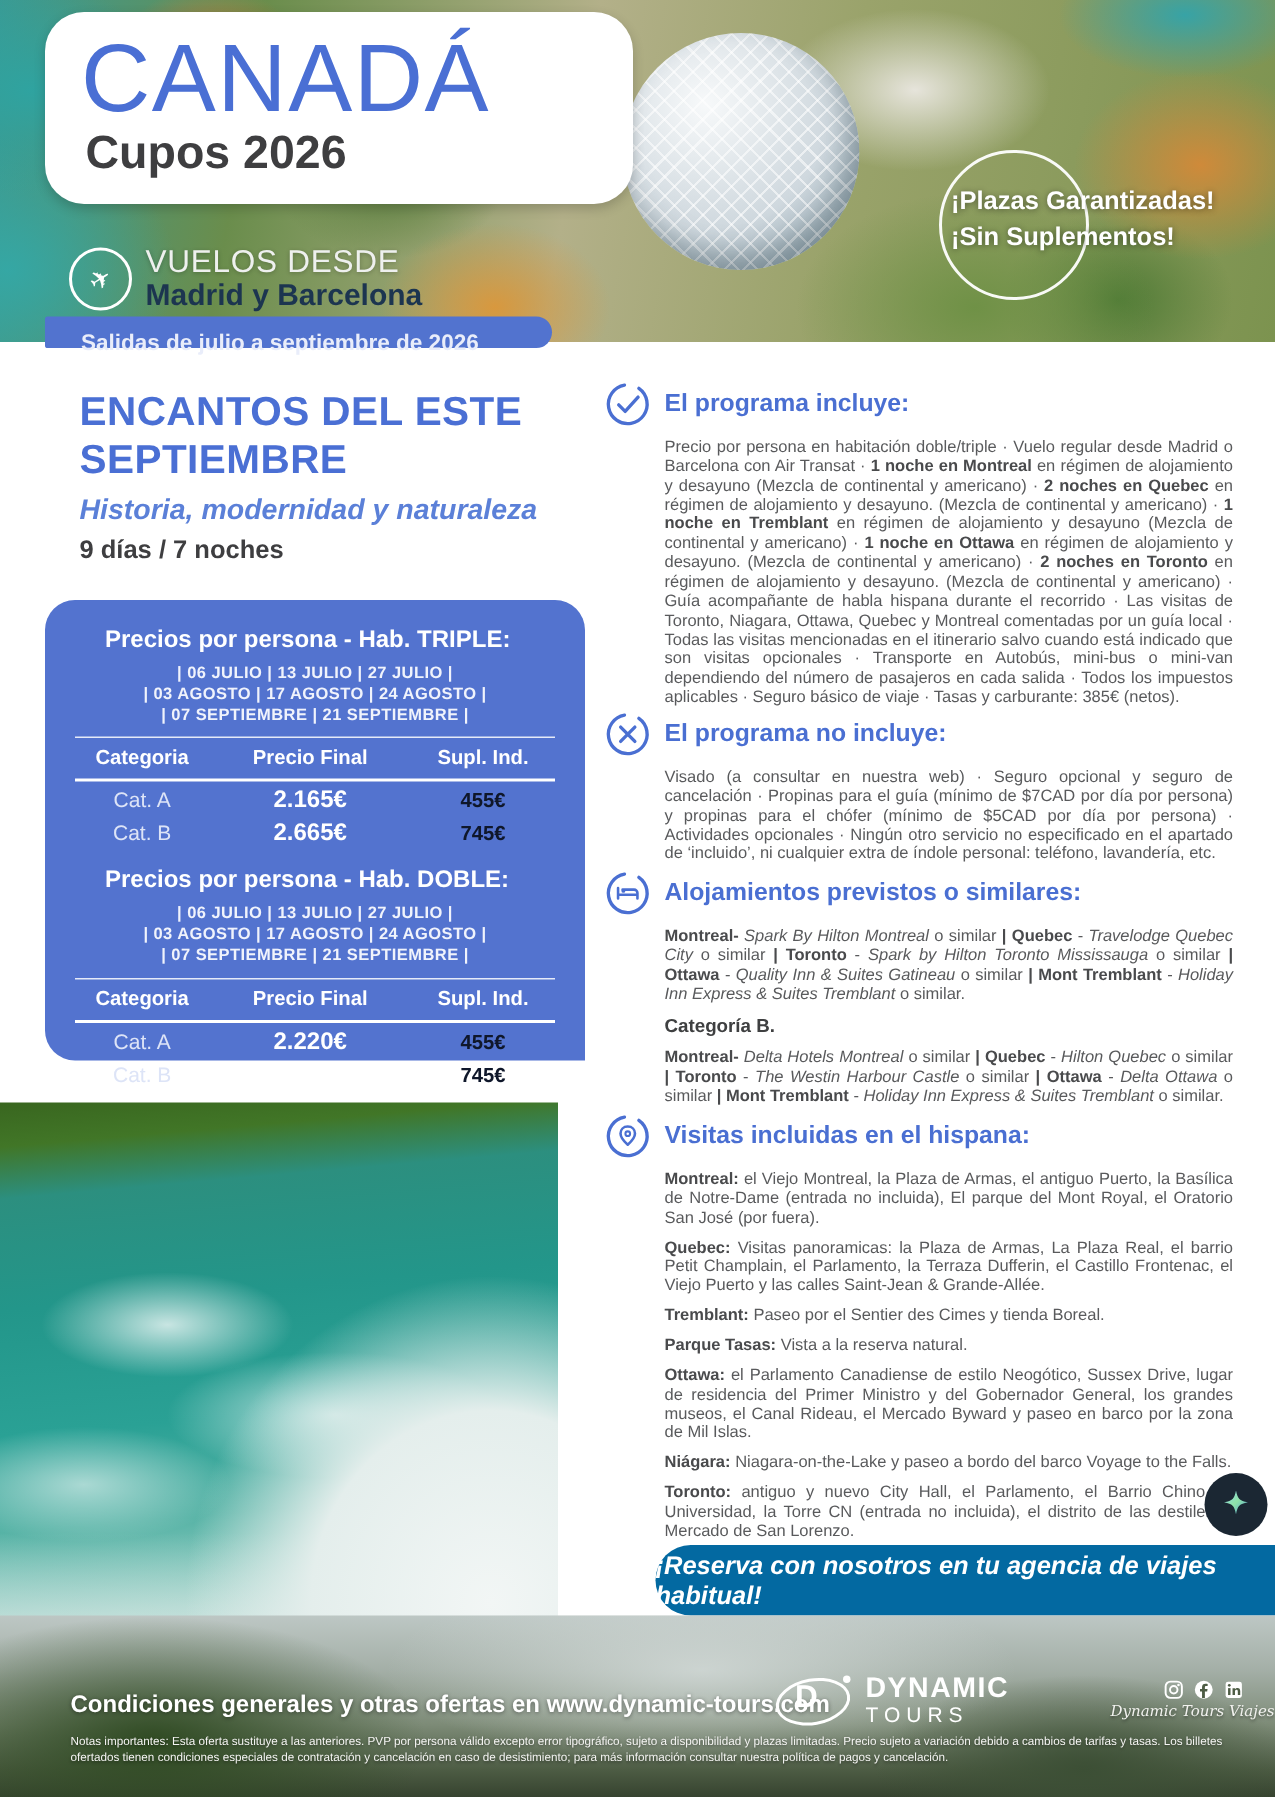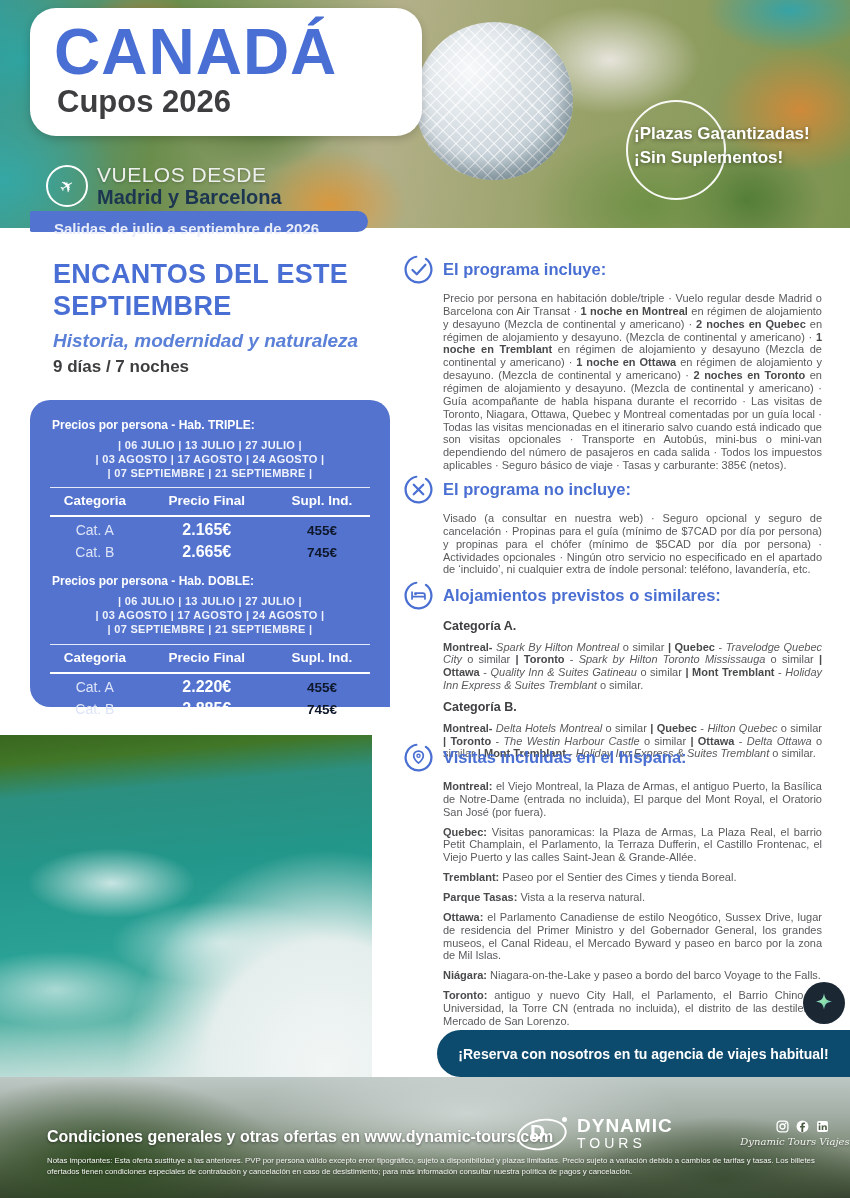--- a/index.html
+++ b/index.html
@@ -23,21 +23,21 @@
   .biosphere{position:absolute;left:415px;top:22px;width:158px;height:158px;border-radius:50%;
     background:
       repeating-linear-gradient(45deg,rgba(255,255,255,.55) 0 1.5px,rgba(255,255,255,0) 1.5px 9px),
       repeating-linear-gradient(-45deg,rgba(255,255,255,.55) 0 1.5px,rgba(255,255,255,0) 1.5px 9px),
       radial-gradient(circle at 35% 30%,#f7f9fa 0%,#cfd8de 55%,#9db0ba 85%);
     box-shadow:inset -6px -10px 18px rgba(40,60,70,.35);}
 
   
   .title-card{position:absolute;left:30px;top:8px;width:392px;height:128px;background:#fff;
     border-radius:26px;box-shadow:0 3px 8px rgba(0,0,0,.18);}
-  .title-card .main{margin:12px 0 0 24px;font-size:64px;font-weight:700;letter-spacing:1px;
+  .title-card .main{margin:12px 0 0 24px;font-size:64px;font-weight:400;letter-spacing:1px;
     color:#4a6fd4;line-height:1;}
   .title-card .sub{margin:2px 0 0 27px;font-size:31px;font-weight:800;color:#3e3e40;line-height:1;}
 
   
   .flights{position:absolute;left:46px;top:164px;display:flex;align-items:center;}
   .plane-circle{width:38px;height:38px;border:2.5px solid #fff;border-radius:50%;
     display:flex;align-items:center;justify-content:center;flex:0 0 auto;}
   .plane-circle span{color:#fff;font-size:17px;transform:rotate(-32deg);line-height:1;}
   .flights .txt{margin-left:9px;line-height:1.08;}
   .flights .l1{font-size:21px;font-weight:400;color:#eef0ee;letter-spacing:.5px;
@@ -61,21 +61,21 @@
   
   .tour-title{position:absolute;left:53px;top:258px;font-size:27px;font-weight:800;
     color:#4a6fd4;line-height:1.2;letter-spacing:.3px;}
   .tour-tagline{position:absolute;left:53px;top:330px;font-size:19px;font-style:italic;
     font-weight:600;color:#5b80d8;}
   .tour-duration{position:absolute;left:53px;top:357px;font-size:17px;font-weight:700;color:#3e3e40;}
 
   
   .price-box{position:absolute;left:30px;top:400px;width:360px;height:307px;background:#5373cf;
     border-radius:20px 20px 0 20px;color:#fff;padding-top:2px;box-sizing:border-box;}
-  .pb-title{font-size:12px;font-weight:800;margin:16px 0 7px 22px;}
+  .pb-title{font-size:16px;font-weight:800;margin:16px 0 7px 40px;}
   .pb-title.second{margin-top:13px;}
   .pb-dates{text-align:center;font-size:11px;font-weight:700;line-height:1.25;color:#f0f3fc;
     letter-spacing:.3px;}
   .pb-rule{border:none;border-top:1.5px solid rgba(255,255,255,.85);margin:7px 20px 0 20px;}
   .pb-rule.thick{border-top:2.5px solid #ffffff;}
   .pb-head{display:flex;margin:5px 20px 0 20px;font-size:13.5px;font-weight:600;color:#fff;}
   .pb-row{display:flex;margin:4px 20px 0 20px;align-items:baseline;}
   .c1{width:28%;text-align:center;}
   .c2{width:42%;text-align:center;}
   .c3{width:30%;text-align:center;}
@@ -100,23 +100,23 @@
   .sec-title{margin-left:9px;font-size:16.5px;font-weight:800;color:#4a6fd2;}
   .sec-body{margin-left:40px;width:379px;}
   .para{font-size:11px;line-height:1.17;color:#595a5c;text-align:justify;margin-top:7px;}
   .para.no-just{text-align:left;font-size:12.5px;margin-top:8px;color:#3f4041;}
   .rt-b{font-weight:bold;color:#494a4c;}
   .para.no-just .rt-b{color:#3f4041;}
   .rt-i{font-style:italic;}
   .rt-a{color:#4a6fd2;}
 
   
-  .reserve{position:absolute;left:437px;top:1030px;width:413px;height:47px;background:#0c4a6e;
+  .reserve{position:absolute;left:437px;top:1030px;width:413px;height:47px;background:#0369a1;
     border-radius:24px 0 0 24px;display:flex;align-items:center;justify-content:center;
-    color:#fff;font-size:14px;font-weight:700;}
+    color:#fff;font-size:17px;font-weight:700;font-style:italic;}
 
   
   .sparkle-btn{position:absolute;left:803px;top:982px;width:42px;height:42px;border-radius:50%;
     background:#1b2733;display:flex;align-items:center;justify-content:center;cursor:pointer;}
 
   
   .footer-photo{position:absolute;left:0;top:1077px;width:850px;height:121px;
     background:
       radial-gradient(260px 120px at 12% 70%,#2f4a22 0%,rgba(47,74,34,0) 70%),
       radial-gradient(200px 90px at 85% 85%,#3c4f35 0%,rgba(60,79,53,0) 70%),
@@ -264,21 +264,20 @@
   <div class="section" style="top:580px;">
     <div class="sec-head">
       <svg class="sec-icon" viewBox="0 0 36 36">
         <circle cx="18" cy="18" r="15" fill="none" stroke="#4a6fd2" stroke-width="2.6" stroke-dasharray="82 13" stroke-linecap="round" transform="rotate(-55 18 18)"></circle>
         <path d="M10.5 22 v-8 M10.5 19.2 h15 M25.5 22 v-4.2 a2.6 2.6 0 0 0 -2.6 -2.6 H14" fill="none" stroke="#4a6fd2" stroke-width="2" stroke-linecap="round" stroke-linejoin="round"></path>
         <circle cx="14.6" cy="16.2" r="1.5" fill="#4a6fd2"></circle>
       </svg>
       <div class="sec-title">Alojamientos previstos o similares:</div>
     </div>
     <div class="sec-body">
-      <div class="para no-just"><span class="rt-b">Categoría </span><span class="rt-b rt-a">A</span><span class="rt-b">.</span></div>
       <div class="para"><span class="rt-b">Montreal-</span><span class="rt-i"> Spark By Hilton Montreal</span><span> o similar </span><span class="rt-b">| Quebec</span><span> - </span><span class="rt-i">Travelodge Quebec City</span><span> o similar </span><span class="rt-b">| Toronto</span><span> - </span><span class="rt-i">Spark by Hilton Toronto Mississauga</span><span> o similar </span><span class="rt-b">| Ottawa</span><span> - </span><span class="rt-i">Quality Inn &amp; Suites Gatineau</span><span> o similar </span><span class="rt-b">| Mont Tremblant</span><span> - </span><span class="rt-i">Holiday Inn Express &amp; Suites Tremblant</span><span> o similar.</span></div>
       <div class="para no-just"><span class="rt-b">Categoría </span><span class="rt-b rt-a">B</span><span class="rt-b">.</span></div>
       <div class="para"><span class="rt-b">Montreal-</span><span class="rt-i"> Delta Hotels Montreal</span><span> o similar </span><span class="rt-b">| Quebec</span><span> - </span><span class="rt-i">Hilton Quebec</span><span> o similar </span><span class="rt-b">| Toronto</span><span> - </span><span class="rt-i">The Westin Harbour Castle</span><span> o similar </span><span class="rt-b">| Ottawa</span><span> - </span><span class="rt-i">Delta Ottawa</span><span> o similar </span><span class="rt-b">| Mont Tremblant</span><span> - </span><span class="rt-i">Holiday Inn Express &amp; Suites Tremblant</span><span> o similar.</span></div>
     </div>
   </div>
 
   <div class="section" style="top:742px;">
     <div class="sec-head">
       <svg class="sec-icon" viewBox="0 0 36 36">
         <circle cx="18" cy="18" r="15" fill="none" stroke="#4a6fd2" stroke-width="2.6" stroke-dasharray="82 13" stroke-linecap="round" transform="rotate(-55 18 18)"></circle>

